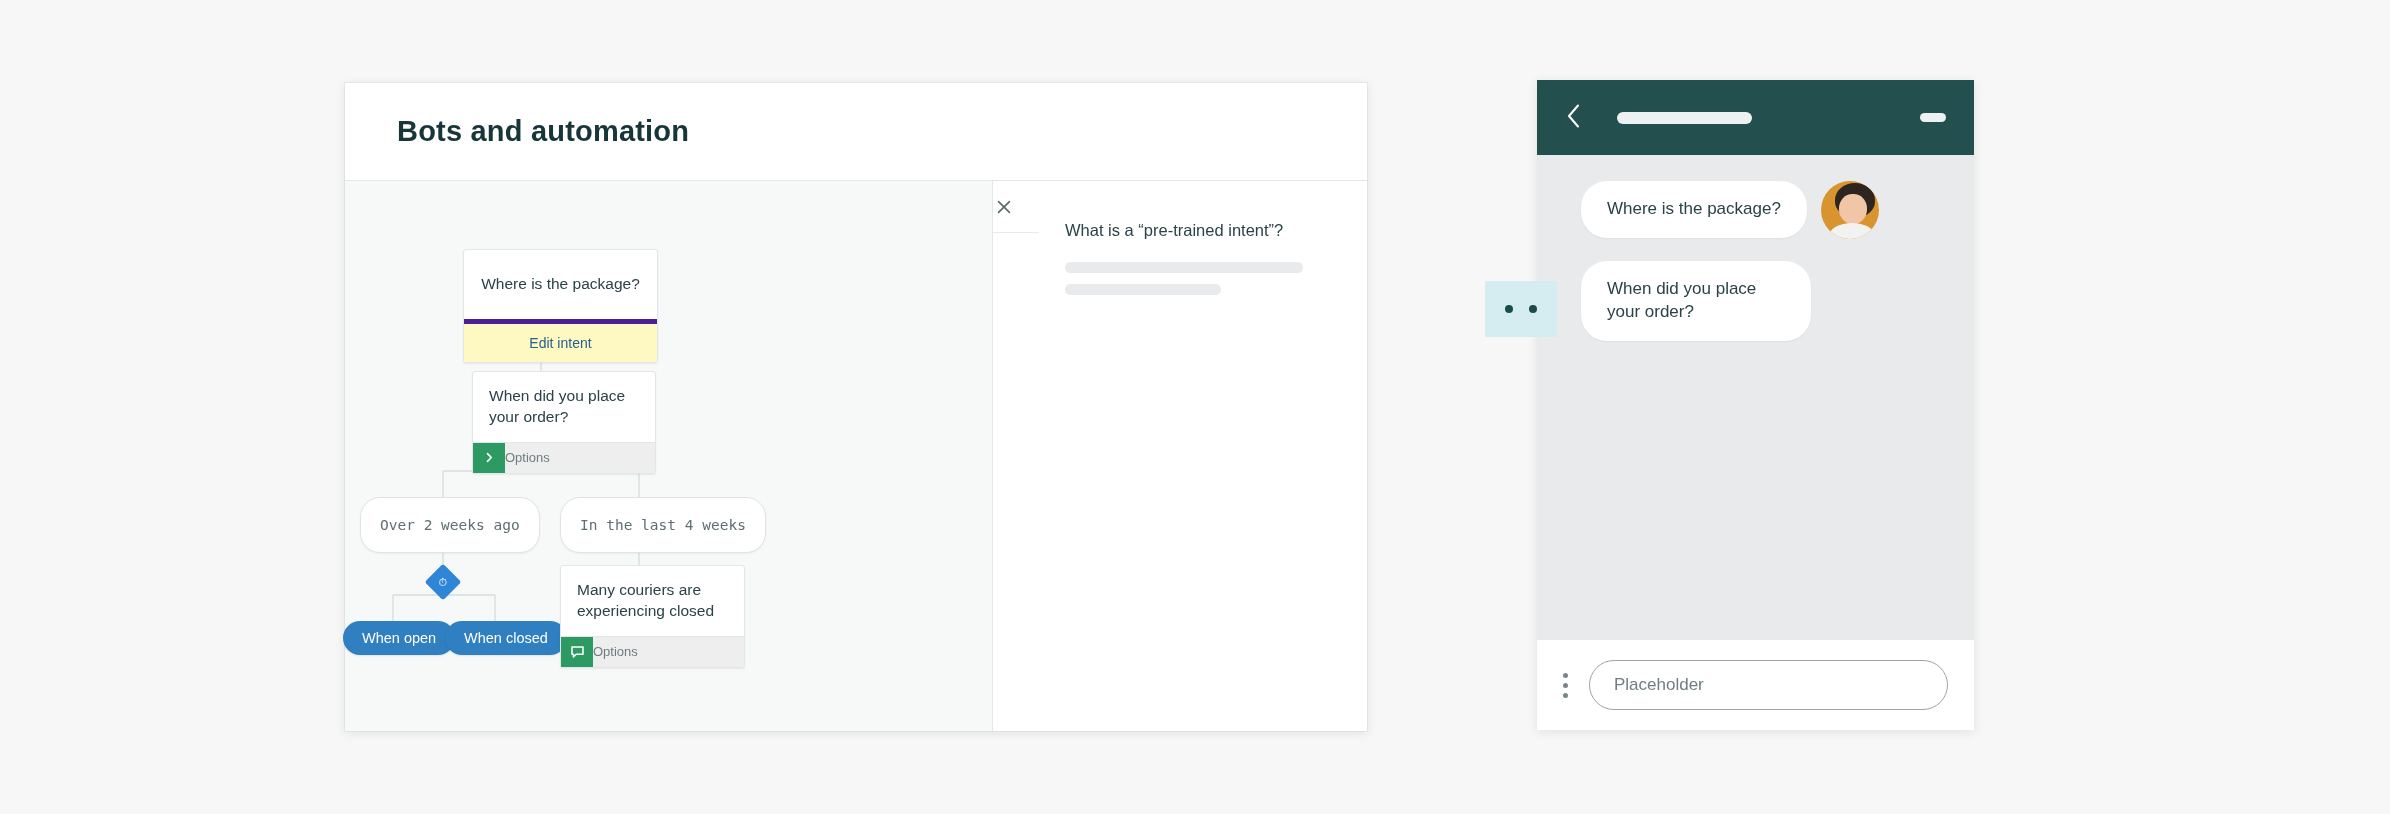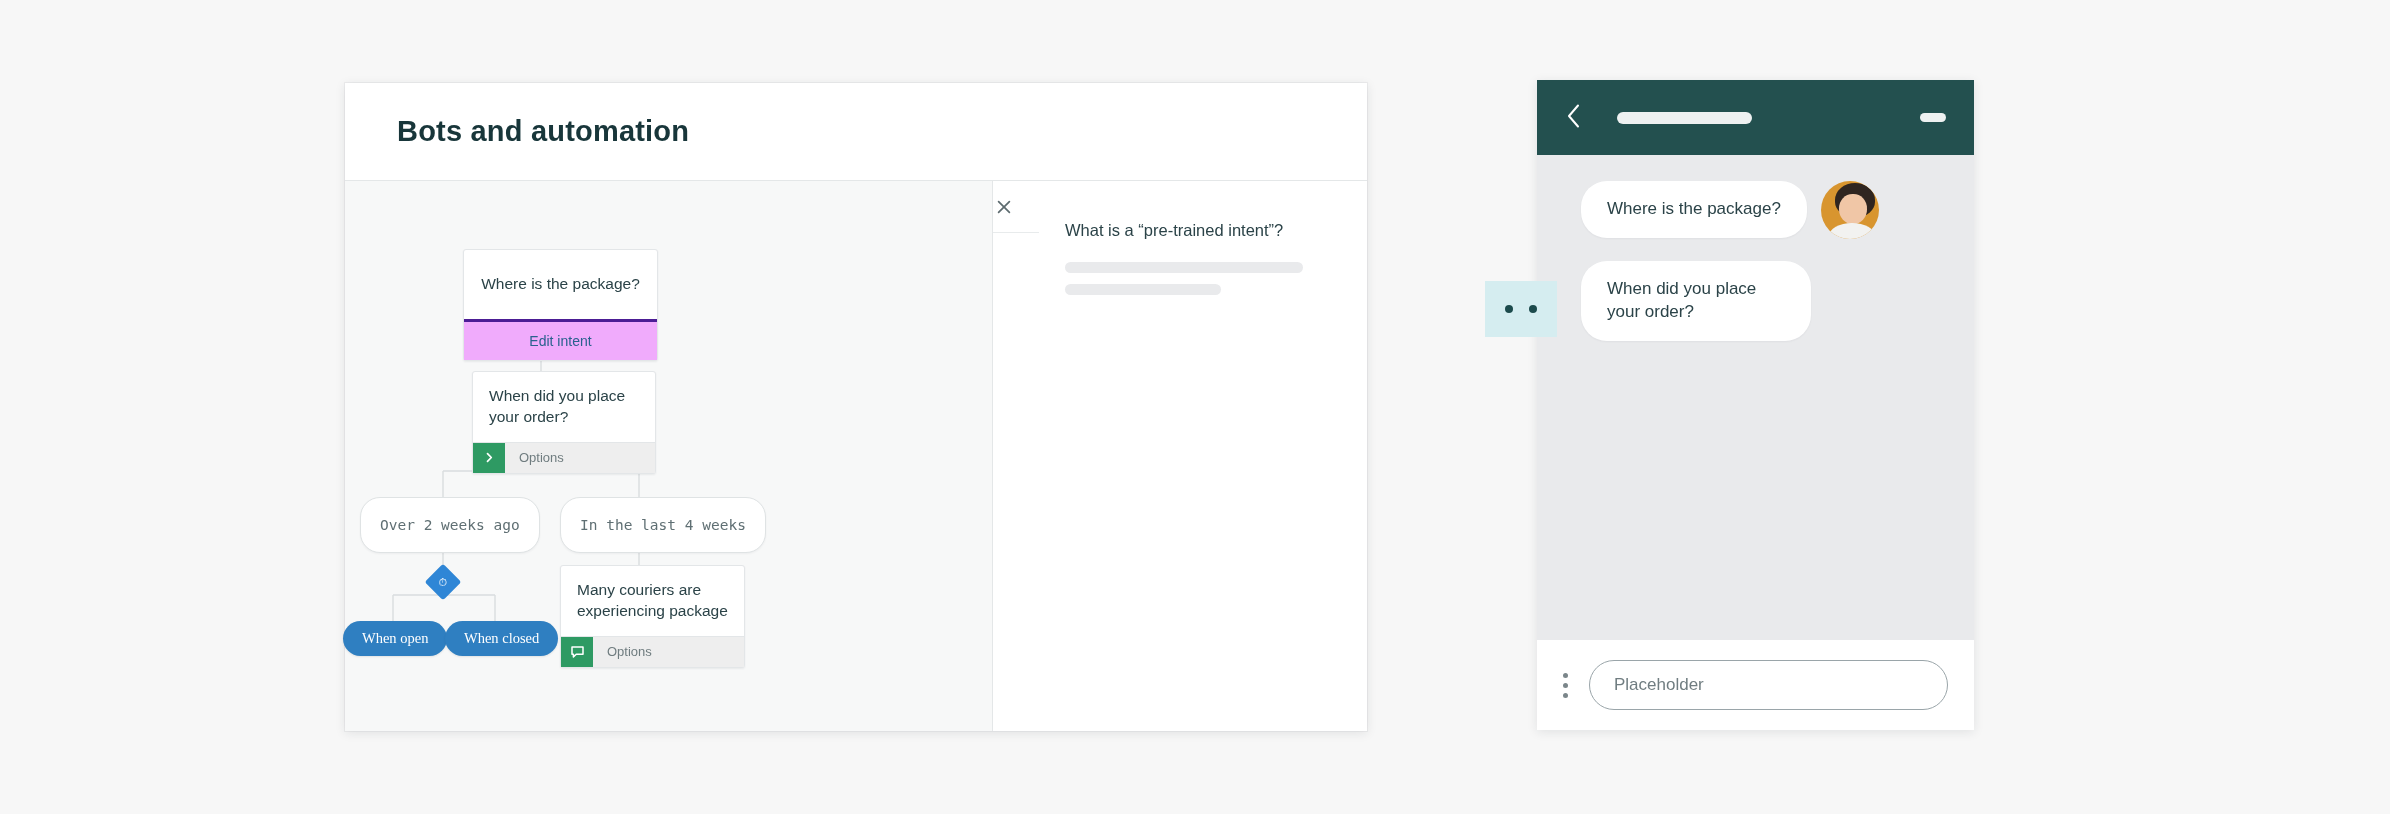--- a/index.html
+++ b/index.html
@@ -45,59 +45,59 @@
     border: 1px solid #e3e6e8;
     border-radius: 3px;
     box-shadow: 0 1px 2px rgba(30,40,50,.07);
   }
   .card-text {
     padding: 14px 16px; font-size: 15.5px; color: #2b4348; line-height: 1.35;
   }
   .card-text.center { text-align: center; padding: 24px 16px; }
 
   .edit-intent {
-    background: #f0abfc;
+    background: #fef9c3;
     color: #29618e;
     font-size: 14px;
     text-align: center;
     padding: 11px 0;
-    border-top: 3px solid #4c1d95;
+    border-top: 5px solid #4c1d95;
   }
 
   .opt-row {
     display: flex; align-items: stretch;
     background: #eeeeee;
     border-top: 1px solid #e3e6e8;
   }
   .opt-icon {
     width: 32px; min-height: 30px;
     background: #2e9a63;
     display: flex; align-items: center; justify-content: center;
     flex: 0 0 32px;
   }
   .opt-label {
     font-size: 13px; color: #6f7c7f;
-    display: flex; align-items: center; padding-left: 14px;
+    display: flex; align-items: center; 
   }
 
   .pill-outline {
     background: #ffffff;
     border: 1px solid #dfe3e4;
     border-radius: 20px;
     font-family: "DejaVu Sans Mono", monospace;
     font-size: 14.5px;
     color: #5f6f73;
     padding: 19px 19px;
     white-space: nowrap;
     box-shadow: 0 1px 2px rgba(30,40,50,.05);
   }
   .pill-blue {
     background: #2f7fc1;
     border-radius: 20px;
-    font-family: Liberation Serif, serif;
+    font-family: Liberation Sans, sans-serif;
     font-size: 14.5px;
     color: #ffffff;
     padding: 9px 19px;
     white-space: nowrap;
     box-shadow: 0 1px 2px rgba(30,40,50,.10);
   }
 
   .diamond {
     width: 26px; height: 26px;
     background: #2f86d6;
@@ -274,21 +274,21 @@
         <div class="node" style="left:-2px; top:440px;">
           <div class="pill-blue">When open</div>
         </div>
 
         <div class="node" style="left:100px; top:440px;">
           <div class="pill-blue">When closed</div>
         </div>
 
         <div class="node" style="left:215px; top:384px; width:185px;">
           <div class="card">
-            <div class="card-text">Many couriers are experiencing package</div>
+            <div class="card-text">Many couriers are experiencing closed</div>
             <div class="opt-row">
               <div class="opt-icon">
                 <svg width="15" height="14" viewBox="0 0 15 14" fill="none">
                     <path d="M2 2 H13 V9.2 H6.2 L3.4 12 V9.2 H2 Z" stroke="#ffffff" stroke-width="1.5" stroke-linejoin="round"></path>
                   </svg>
               </div>
               <div class="opt-label">Options</div>
             </div>
           </div>
         </div>

